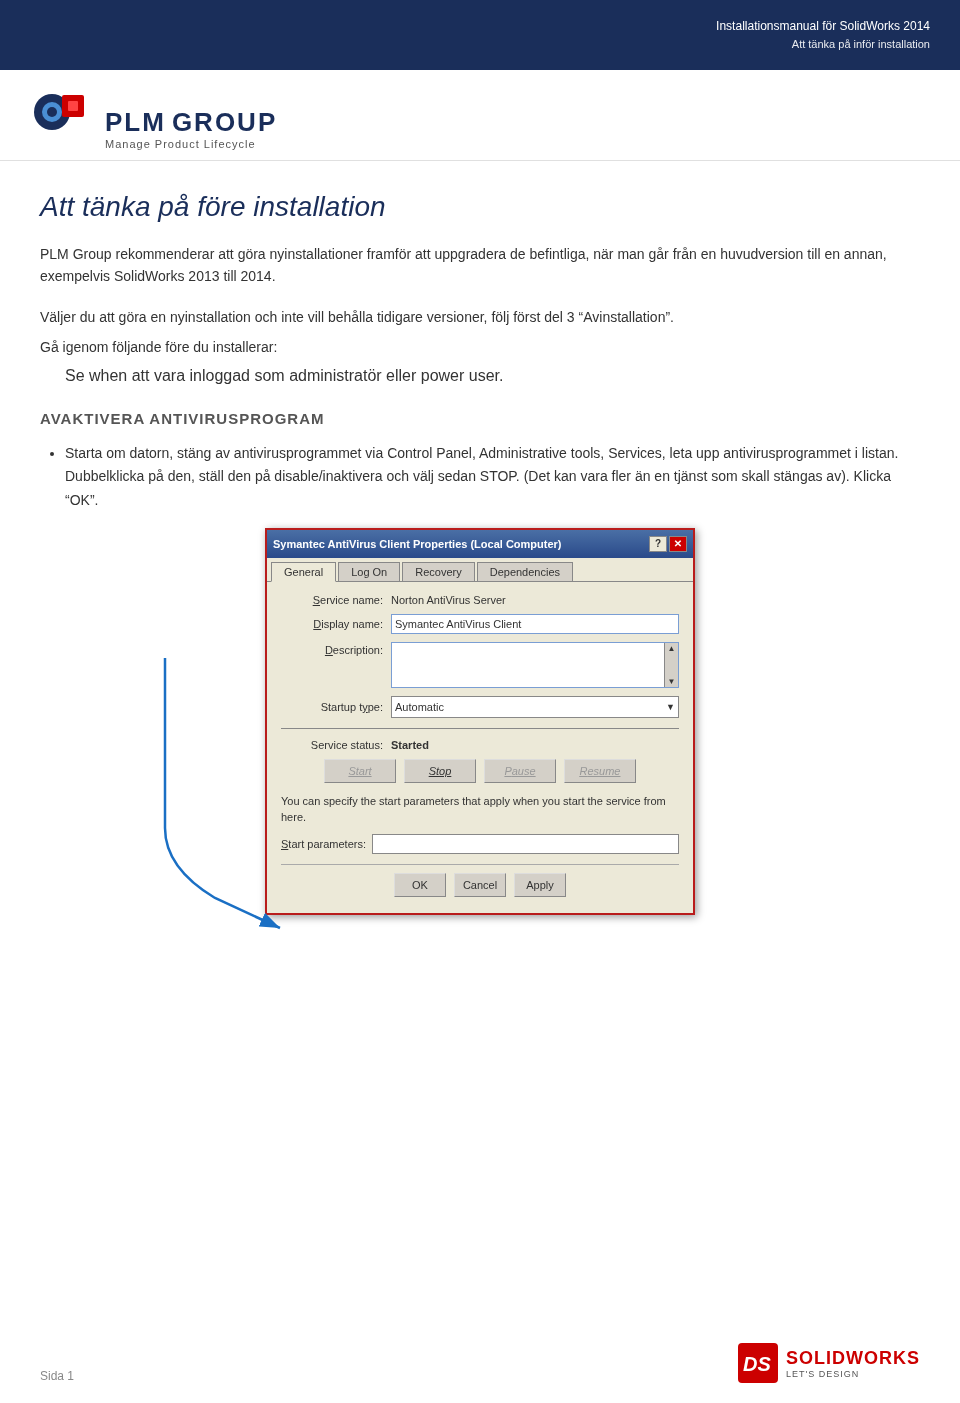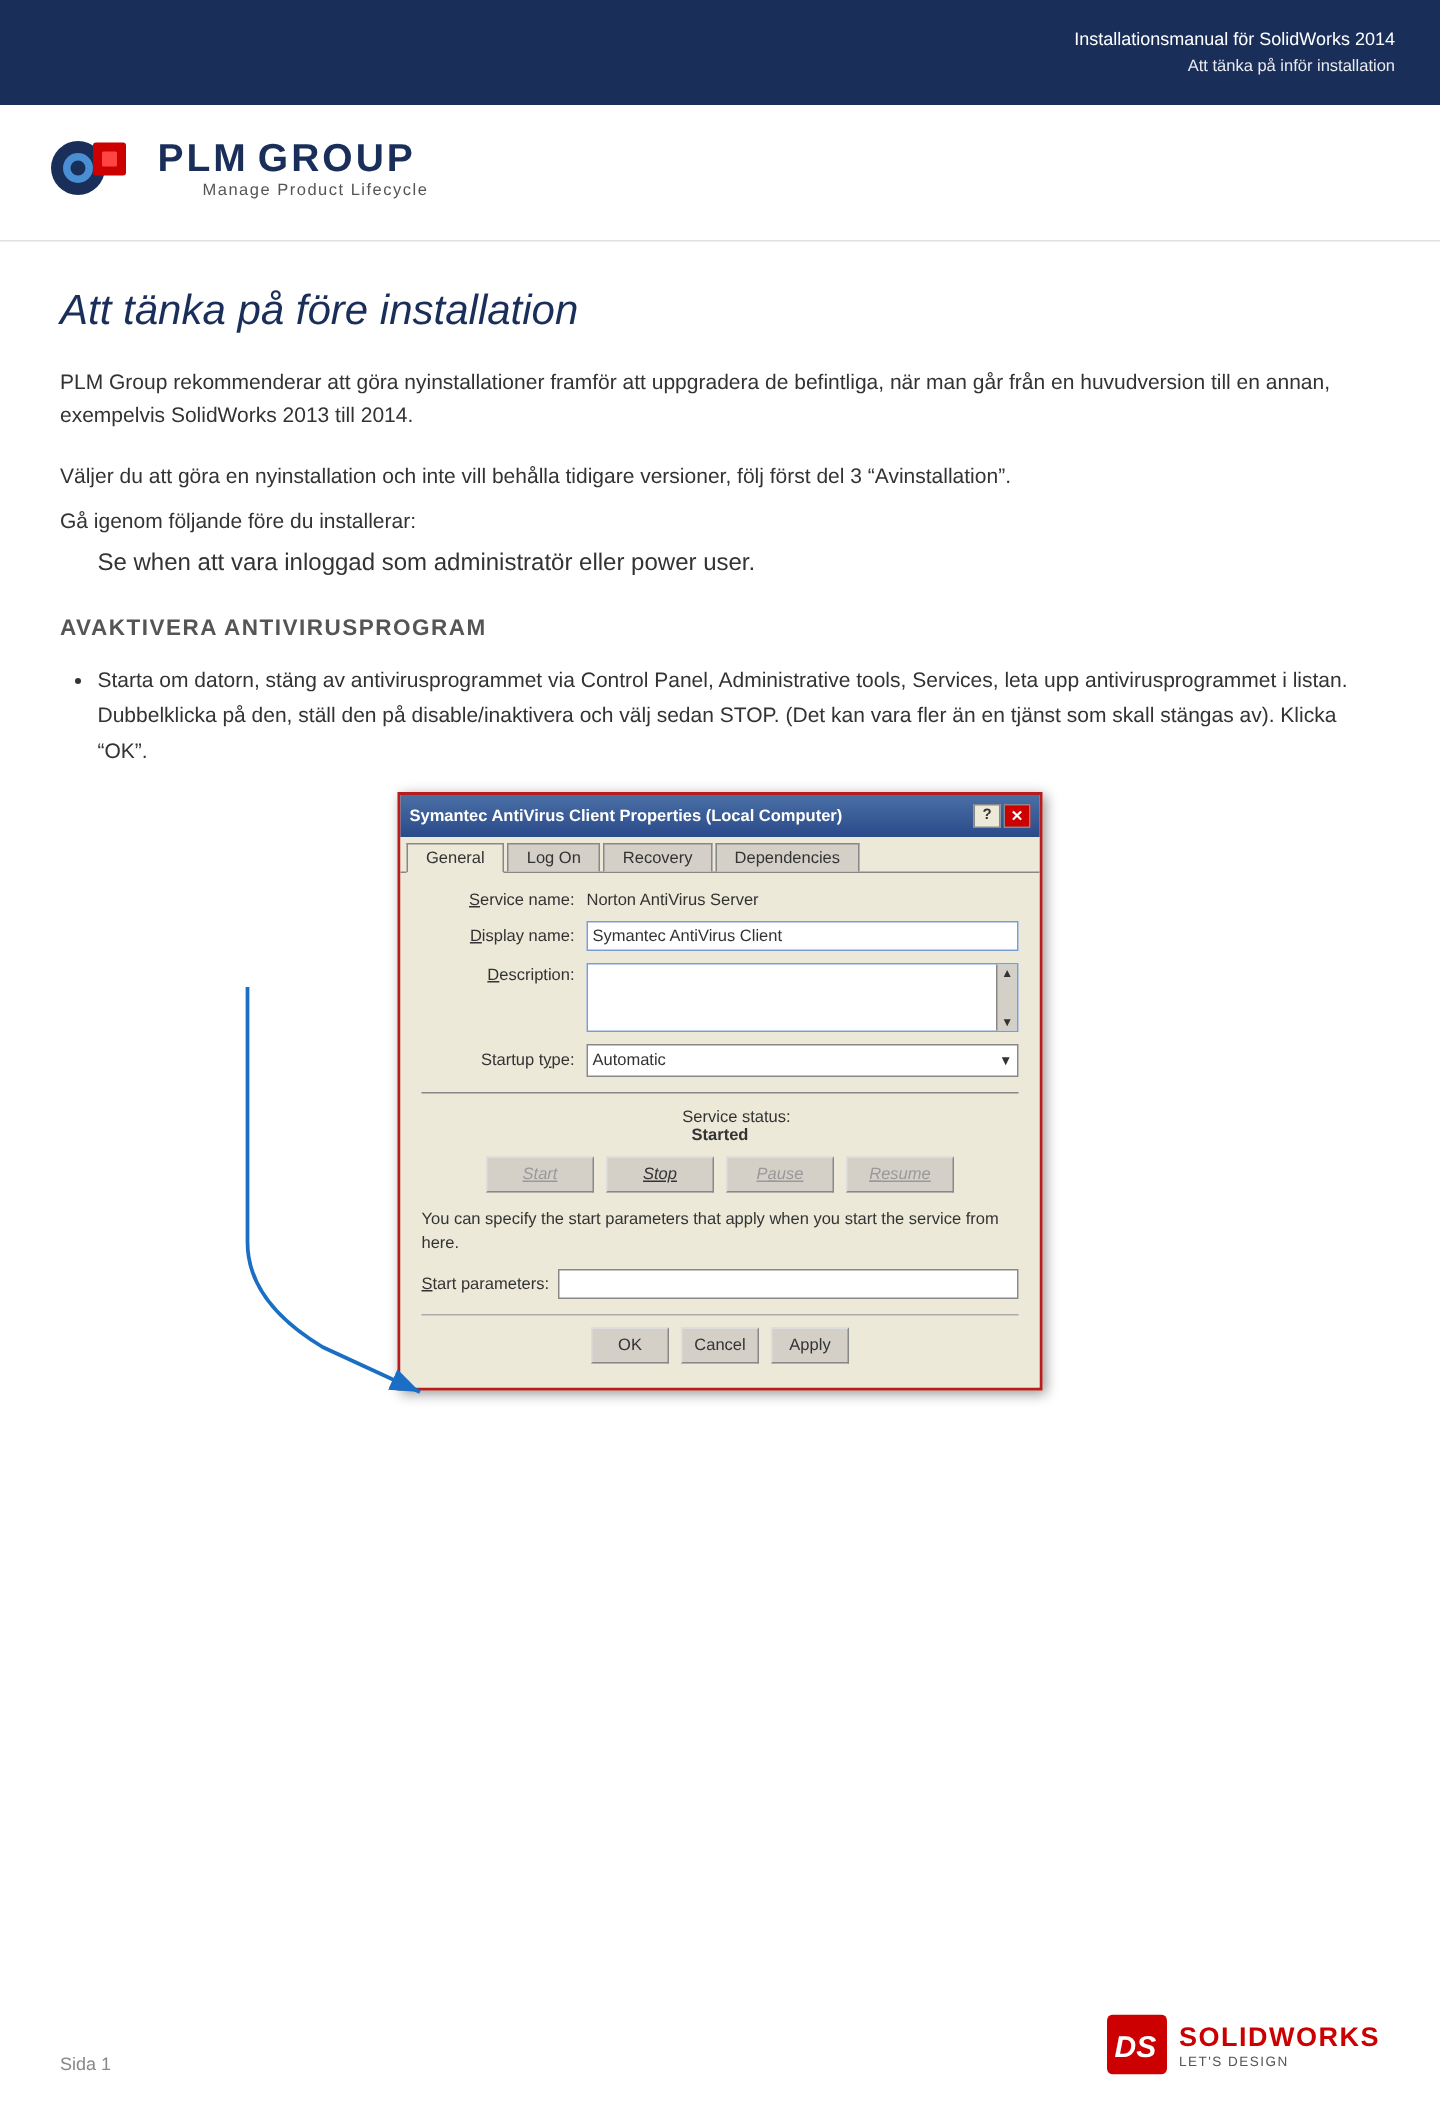--- a/index.html
+++ b/index.html
@@ -27,21 +27,21 @@
       color: #ffffff;
       font-size: 12px;
       line-height: 1.6;
     }
     .header-text .line1 { font-size: 12px; }
     .header-text .line2 { font-size: 11px; opacity: 0.9; }
 
     
     .logo-area {
       display: flex;
-      align-items: flex-start;
+      align-items: flex-end;
       padding: 20px 30px 10px 30px;
       border-bottom: 1px solid #e0e0e0;
     }
     .logo-icon {
       width: 60px;
       height: 60px;
       margin-right: 15px;
       flex-shrink: 0;
     }
     .logo-text-block { display: flex; flex-direction: column; justify-content: center; }
@@ -54,21 +54,20 @@
     .logo-group {
       font-size: 26px;
       font-weight: bold;
       color: #1a2e5a;
       letter-spacing: 2px;
     }
     .logo-subtitle {
       font-size: 11px;
       color: #555;
       letter-spacing: 1px;
-      margin-left: 30px;
     }
 
     
     .main-content {
       padding: 30px 40px 40px 40px;
     }
 
     .page-title {
       font-size: 28px;
       font-weight: normal;
@@ -270,21 +269,20 @@
     .dialog-divider {
       border: none;
       border-top: 1px solid #888;
       margin: 10px 0;
     }
 
     .service-status-row {
       display: flex;
       align-items: center;
       margin-bottom: 8px;
-      flex-direction: column;
     }
     .service-status-label {
       width: 110px;
       font-size: 11px;
       color: #333;
       text-align: right;
       padding-right: 8px;
       flex-shrink: 0;
     }
     .service-status-value {

